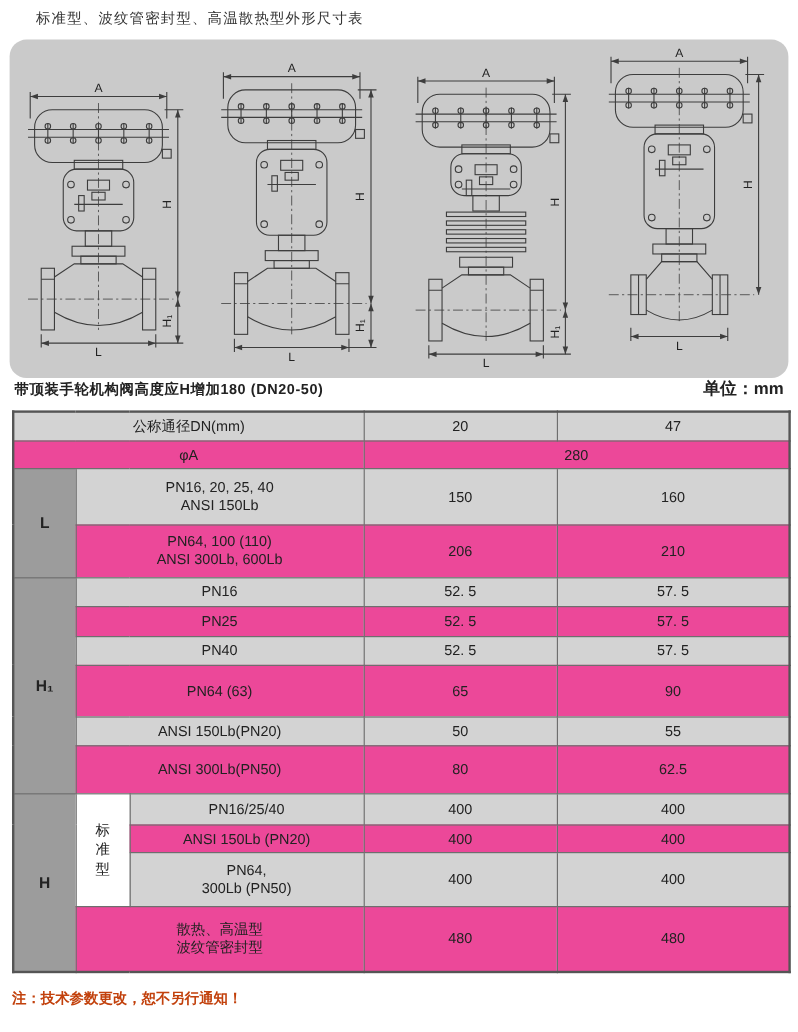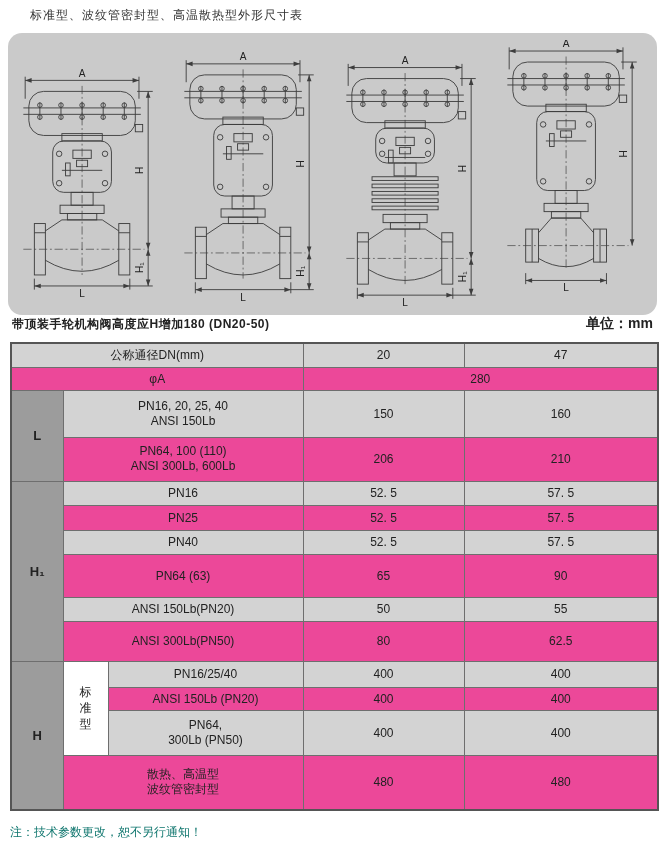--- a/index.html
+++ b/index.html
@@ -32,21 +32,21 @@
                border:2px solid #555; font-size:12px; }
   table.dims td { border:1px solid #6e6e6e; text-align:center; vertical-align:middle;
                   padding:1px 2px; color:#222; }
   tr.bg-g { background:#d3d3d3; }
   tr.bg-w { background:#ec4899; }
   td.sec { background:#9c9c9c; color:#fff; font-weight:bold; font-size:13px; }
   td.sub { background:#fff; }
   .pre { white-space:pre-line; line-height:1.35; }
   td.vlabel { line-height:1.25; }
 
-  .footer { margin:13px 0 0 10px; font-size:12px; font-weight:normal; color:#0f766e; }
+  .footer { margin:13px 0 0 10px; font-size:12px; font-weight:bold; color:#c2410c; }
 </style>
 </head>
 <body>
 
 <div class="page">
 
   <div class="subtitle">标准型、波纹管密封型、高温散热型外形尺寸表</div>
 
   <div class="panel" id="valvePanel">
       <svg viewBox="0 0 160 292">

